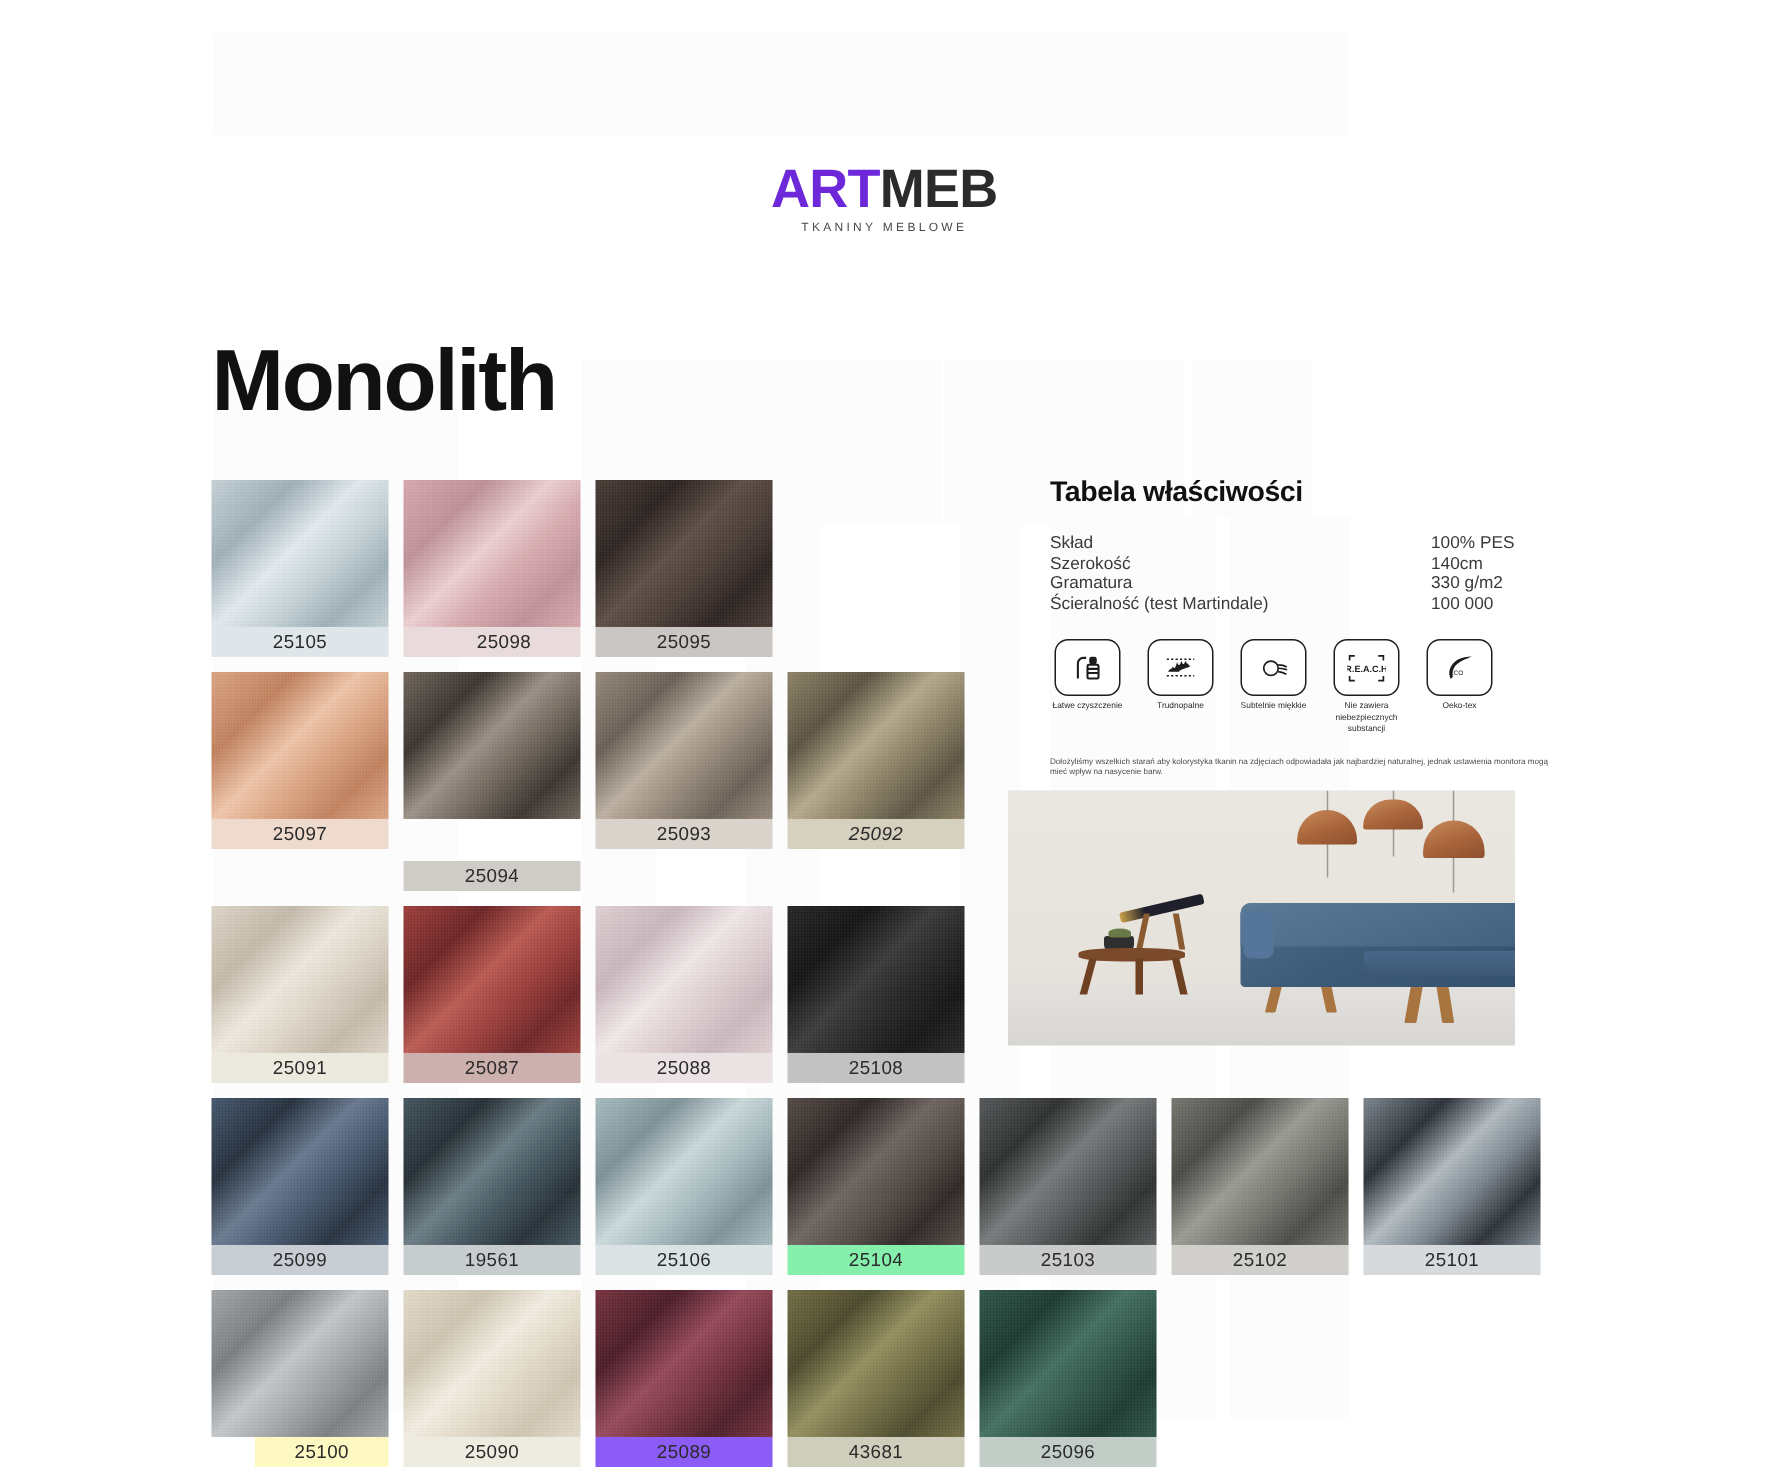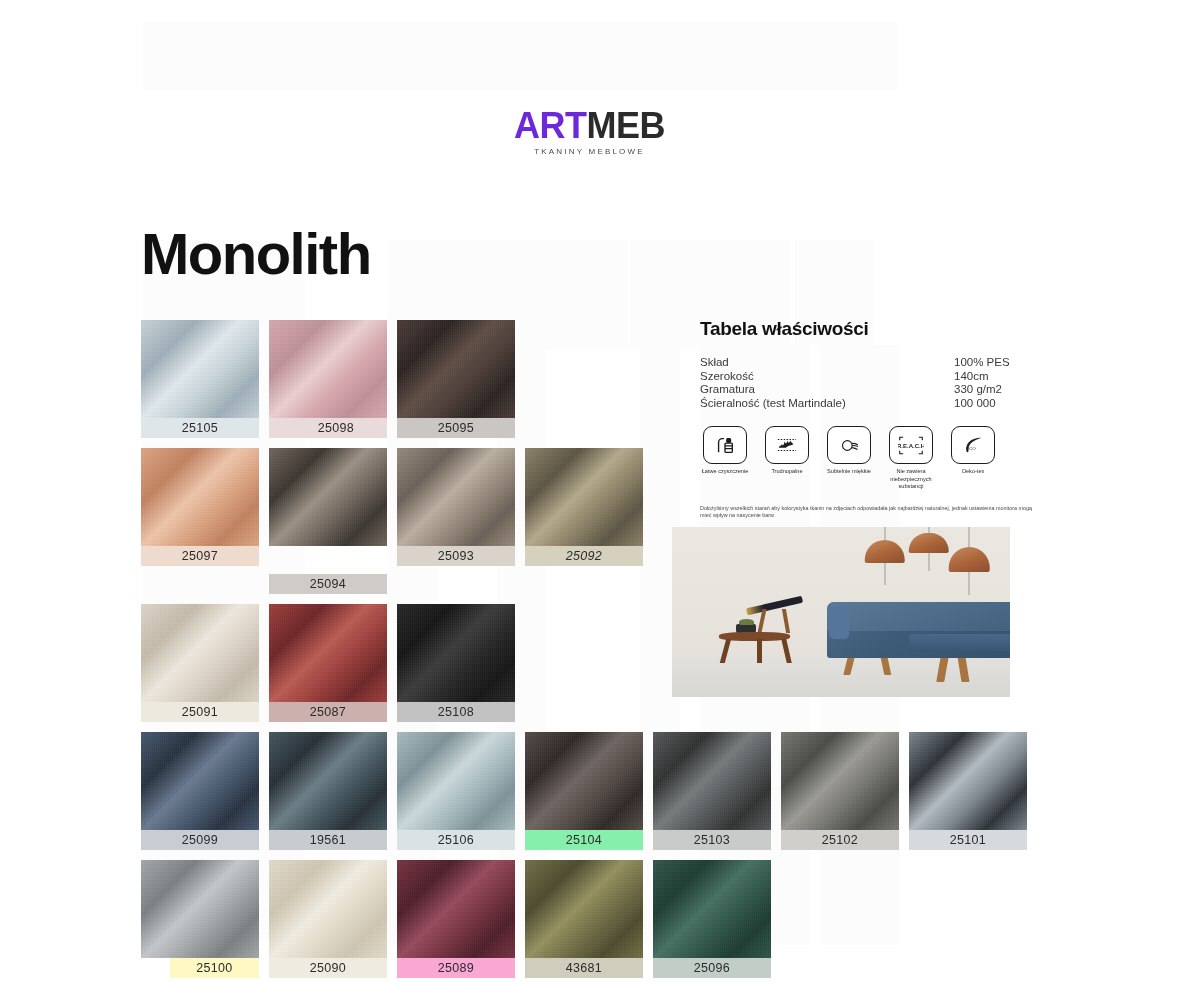--- a/index.html
+++ b/index.html
@@ -222,20 +222,24 @@
       <div class="row">
         <div class="swatch">
           <div class="swatch-img" style="background: linear-gradient(135deg, rgb(222, 214, 200) 0%, rgb(197, 187, 171) 26%, rgb(239, 233, 223) 46%, rgb(222, 214, 200) 62%, rgb(197, 187, 171) 80%, rgb(222, 214, 200) 100%);"></div>
           <div class="swatch-label" style="background: rgb(236, 234, 223);">25091</div>
         </div>
         <div class="swatch">
           <div class="swatch-img" style="background: linear-gradient(135deg, rgb(157, 62, 59) 0%, rgb(110, 37, 38) 26%, rgb(187, 90, 82) 46%, rgb(157, 62, 59) 62%, rgb(110, 37, 38) 80%, rgb(157, 62, 59) 100%);"></div>
           <div class="swatch-label" style="background: rgb(203, 176, 173);">25087</div>
         </div>
         <div class="swatch">
+          <div class="swatch-img" style="background: linear-gradient(135deg, rgb(224, 209, 212) 0%, rgb(203, 184, 189) 26%, rgb(241, 232, 233) 46%, rgb(224, 209, 212) 62%, rgb(203, 184, 189) 80%, rgb(224, 209, 212) 100%);"></div>
+          <div class="swatch-label" style="background: rgb(234, 226, 227);">25088</div>
+        </div>
+        <div class="swatch">
           <div class="swatch-img" style="background: linear-gradient(135deg, rgb(38, 38, 38) 0%, rgb(20, 20, 20) 26%, rgb(58, 58, 58) 46%, rgb(38, 38, 38) 62%, rgb(20, 20, 20) 80%, rgb(38, 38, 38) 100%);"></div>
           <div class="swatch-label" style="background: rgb(194, 194, 194);">25108</div>
         </div>
       </div>
       <div class="row">
         <div class="swatch">
           <div class="swatch-img" style="background: linear-gradient(135deg, rgb(70, 88, 110) 0%, rgb(38, 49, 63) 26%, rgb(105, 121, 143) 46%, rgb(70, 88, 110) 62%, rgb(38, 49, 63) 80%, rgb(70, 88, 110) 100%);"></div>
           <div class="swatch-label" style="background: rgb(200, 205, 212);">25099</div>
         </div>
         <div class="swatch">
@@ -267,21 +271,21 @@
         <div class="swatch">
           <div class="swatch-img" style="background: linear-gradient(135deg, rgb(163, 167, 170) 0%, rgb(123, 127, 130) 26%, rgb(196, 200, 203) 46%, rgb(163, 167, 170) 62%, rgb(123, 127, 130) 80%, rgb(163, 167, 170) 100%);"></div>
           <div class="swatch-label" style="background: #fef9c3; margin-left: 29px;">25100</div>
         </div>
         <div class="swatch">
           <div class="swatch-img" style="background: linear-gradient(135deg, rgb(228, 220, 202) 0%, rgb(207, 198, 178) 26%, rgb(243, 238, 226) 46%, rgb(228, 220, 202) 62%, rgb(207, 198, 178) 80%, rgb(228, 220, 202) 100%);"></div>
           <div class="swatch-label" style="background: rgb(238, 235, 225);">25090</div>
         </div>
         <div class="swatch">
           <div class="swatch-img" style="background: linear-gradient(135deg, rgb(119, 50, 63) 0%, rgb(76, 29, 40) 26%, rgb(150, 73, 90) 46%, rgb(119, 50, 63) 62%, rgb(76, 29, 40) 80%, rgb(119, 50, 63) 100%);"></div>
-          <div class="swatch-label" style="background: #f9a8d4; text-align: center;">25089</div>
+          <div class="swatch-label" style="background: #8b5cf6; text-align: center;">25089</div>
         </div>
         <div class="swatch">
           <div class="swatch-img" style="background: linear-gradient(135deg, rgb(114, 110, 69) 0%, rgb(76, 74, 44) 26%, rgb(148, 144, 95) 46%, rgb(114, 110, 69) 62%, rgb(76, 74, 44) 80%, rgb(114, 110, 69) 100%);"></div>
           <div class="swatch-label" style="background: rgb(207, 205, 187);">43681</div>
         </div>
         <div class="swatch">
           <div class="swatch-img" style="background: linear-gradient(135deg, rgb(47, 86, 72) 0%, rgb(28, 58, 48) 26%, rgb(68, 112, 96) 46%, rgb(47, 86, 72) 62%, rgb(28, 58, 48) 80%, rgb(47, 86, 72) 100%);"></div>
           <div class="swatch-label" style="background: rgb(195, 205, 200);">25096</div>
         </div>
       </div>

